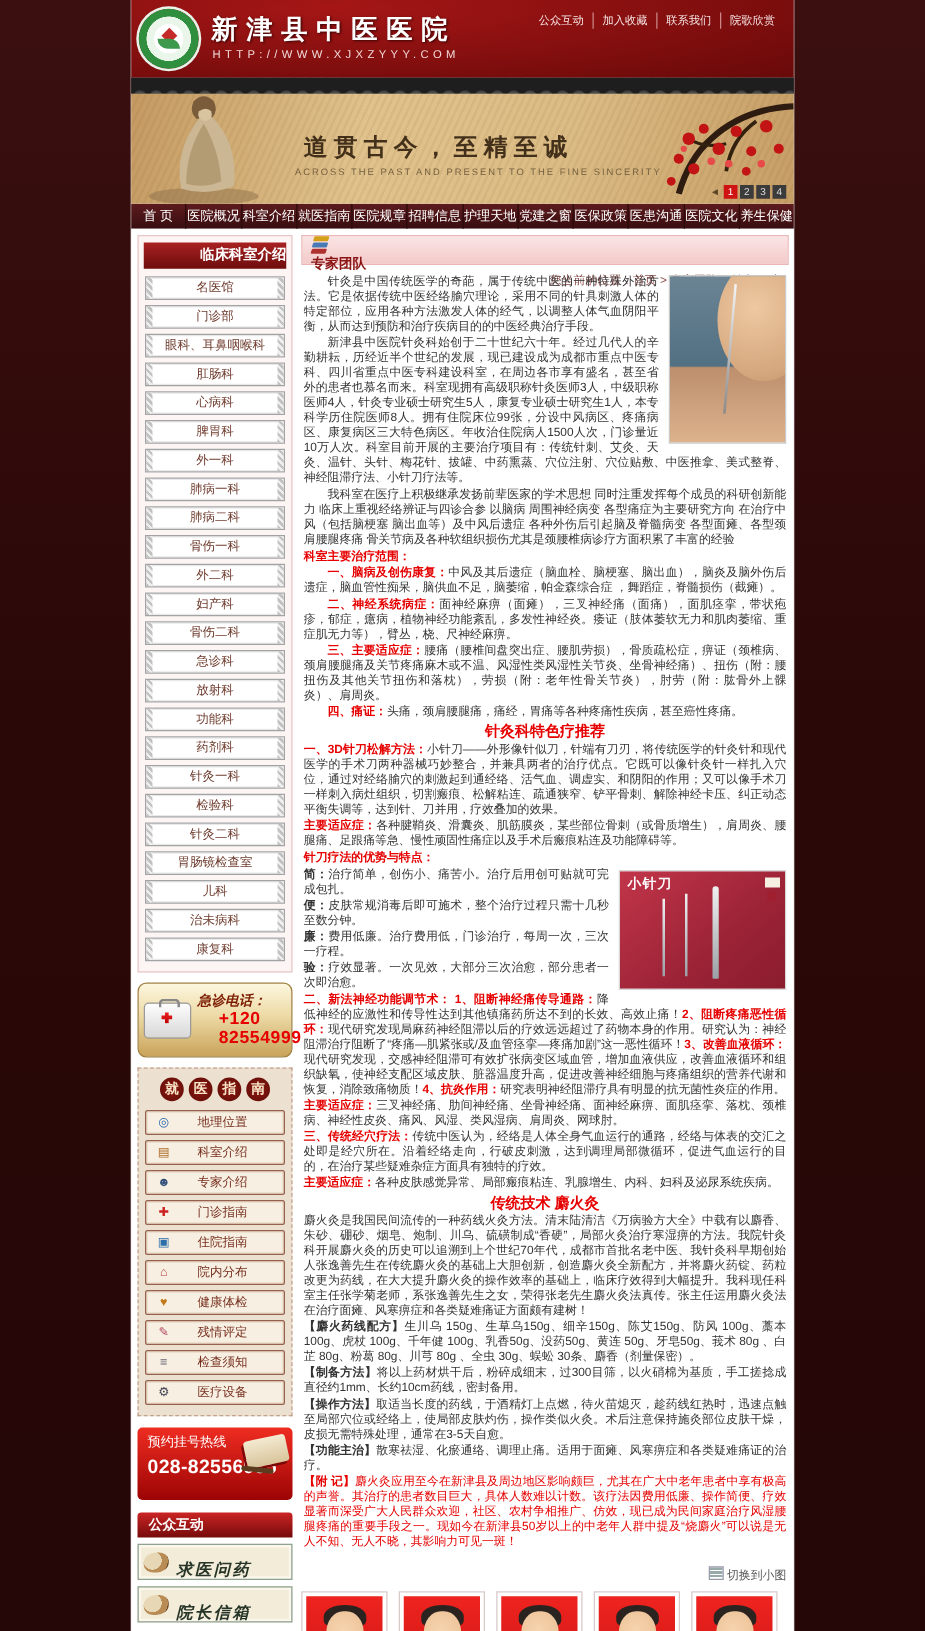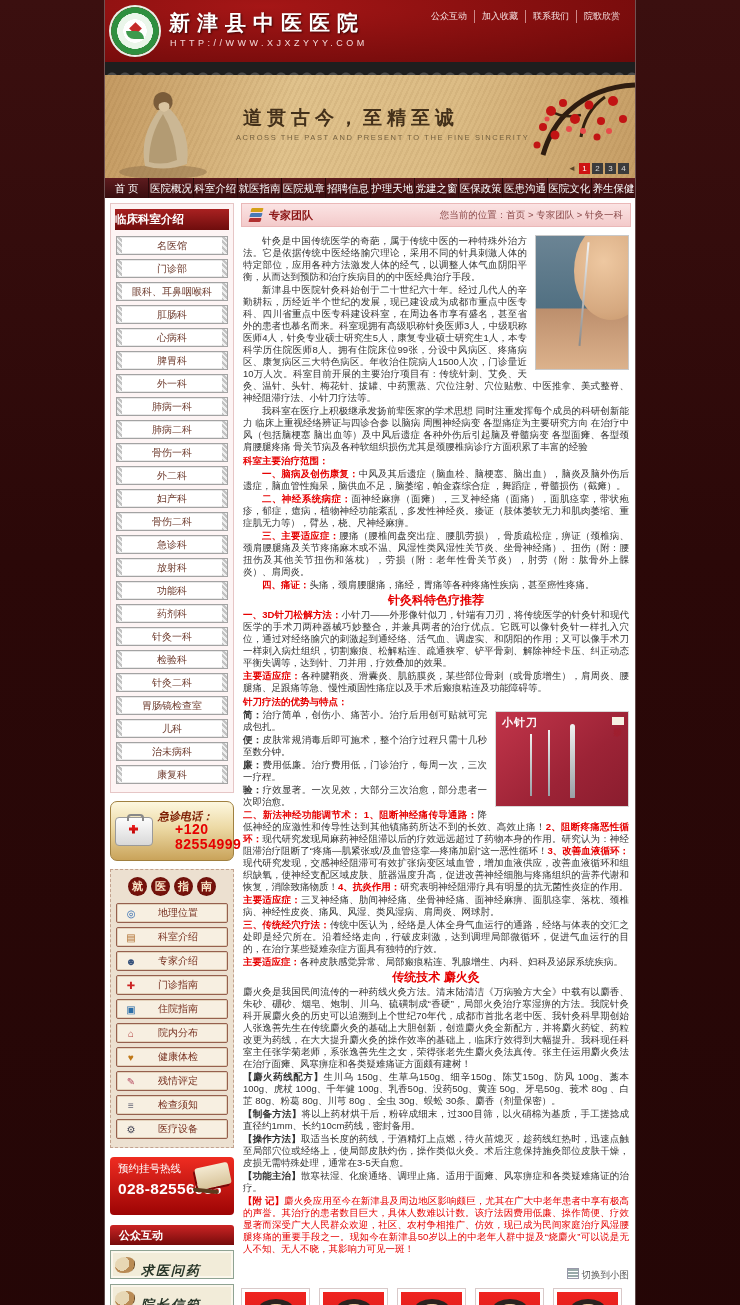--- a/index.html
+++ b/index.html
@@ -21,21 +21,21 @@
     font-family:"Liberation Serif",serif;letter-spacing:7px;text-shadow:1px 1px 2px #3a0505;white-space:nowrap;}
   .site-url{position:absolute;left:65px;top:38px;color:#f3d9d9;font-size:9px;letter-spacing:3.5px;}
   .toplinks{position:absolute;right:8px;top:10px;display:flex;align-items:center;font-size:9px;color:#f6e3e3;}
   .toplinks .tl{padding:0 7px;cursor:pointer;white-space:nowrap;}
   .toplinks .tl:not(:last-child){border-right:1px solid #c88;}
   
   .tiles{height:13px;background:
     radial-gradient(circle at 7px 16px,#4a4a4a 5px,#1e1e1e 6px);
     background-size:13px 16px;background-color:#222;}
   
-  .banner{height:103px;position:relative;overflow:hidden;
+  .banner{height:88px;position:relative;overflow:hidden;
     background:
       repeating-linear-gradient(115deg,rgba(120,80,30,.08) 0 2px,rgba(255,255,255,0) 2px 5px),
       linear-gradient(100deg,#c49a62 0%,#e0c28c 35%,#dcbc85 65%,#c69e66 100%);}
   .scholar{position:absolute;left:10px;bottom:0;}
   .slogan{position:absolute;left:138px;top:30px;color:#43301a;font-size:19px;font-weight:bold;
     font-family:"Liberation Serif",serif;letter-spacing:5px;white-space:nowrap;}
   .slogan-en{position:absolute;left:131px;top:58px;color:#74603f;font-size:7.5px;letter-spacing:1.6px;white-space:nowrap;}
   .plum{position:absolute;right:0;top:0;}
   .bpager{position:absolute;right:6px;bottom:4px;display:flex;gap:2px;align-items:center;}
   .bpager .arr{color:#5a4426;font-size:8px;margin-right:1px;}
@@ -45,21 +45,21 @@
   .nav{display:flex;height:20px;background:linear-gradient(#5d1b1e,#380d0f);}
   .nav .ni{flex:1;color:#fff;font-size:10.5px;line-height:20px;text-align:center;cursor:pointer;
     border-left:1px solid #2a0a0b;white-space:nowrap;}
   .nav .ni:first-child{border-left:none;}
   
   .main{display:flex;gap:7px;padding:5px 4px 8px 5px;background:#fff;}
   .side{width:124px;flex:none;}
   .content{flex:1;min-width:0;}
   
   .dept{border:1px solid #e6c6c6;background:#fdf4f4;padding:5px 4px 4px;}
-  .dept-hd{height:21px;line-height:21px;text-align:left;color:#fff;font-size:11.5px;font-weight:bold;
+  .dept-hd{height:21px;line-height:21px;text-align:right;color:#fff;font-size:11.5px;font-weight:bold;
     background:linear-gradient(#a92121,#6e0d0d);margin-bottom:6px;}
   .dept-btn{position:relative;height:17px;line-height:17px;margin:0 1px 4px;background:#fff;
     border:1px solid #a3a3a3;box-shadow:inset 0 0 0 1px #e9e9e9;
     text-align:center;font-size:10px;color:#6d3a2c;cursor:pointer;overflow:hidden;white-space:nowrap;}
   .dept-btn::before,.dept-btn::after{content:"";position:absolute;top:0;bottom:0;width:5px;
     background:repeating-linear-gradient(45deg,#c2c2c2 0 2px,#efefef 2px 4px);}
   .dept-btn::before{left:0;} .dept-btn::after{right:0;}
   
   .emg{display:flex;align-items:center;gap:5px;margin:8px 0;height:54px;border-radius:7px;
     border:1px solid #a08040;background:linear-gradient(#fdf7df 0%,#ecd9a4 45%,#c9a35a 100%);padding:2px 4px;}
@@ -95,22 +95,22 @@
   .interact{margin-top:10px;}
   .int-hd{height:20px;line-height:20px;background:linear-gradient(#cb2424,#760b0b);color:#fff;
     font-size:11px;font-weight:bold;padding-left:9px;border-radius:3px 3px 0 0;}
   .int-item{display:flex;align-items:center;gap:6px;height:27px;margin-top:5px;background:#f2ecd9;
     border:1px solid #8fa393;box-shadow:inset 0 0 0 2px #fbf7ec;cursor:pointer;padding:0 4px;}
   .int-icon{width:20px;height:16px;border-radius:50% 40% 50% 40%;flex:none;
     background:radial-gradient(circle at 35% 40%,#e7d7b4 0 45%,#b98b55 46% 75%,#6b4a26 76%);}
   .int-label{font-family:"Liberation Serif",serif;font-weight:bold;font-style:italic;
     font-size:13px;color:#273528;letter-spacing:2px;margin-top:12px;}
   
-  .crumb{display:flex;align-items:center;height:22px;padding:0 7px;
-    background:linear-gradient(#fbe4e4,#f3caca);border:1px solid #eab8b8;}
+  .crumb{display:flex;align-items:flex-start;height:22px;padding:0 7px;
+    background:linear-gradient(#fbe4e4,#f3caca);border:1px solid #eab8b8;flex-direction:column;}
   .books{position:relative;width:15px;height:14px;margin-right:5px;flex:none;}
   .books i{position:absolute;width:12px;height:4px;border-radius:1px;}
   .books i:nth-child(1){background:#d4a017;top:0;left:2px;transform:skewX(-18deg);}
   .books i:nth-child(2){background:#4a7ab5;top:5px;left:1px;transform:skewX(-18deg);}
   .books i:nth-child(3){background:#b03030;top:10px;left:0;transform:skewX(-18deg);}
   .crumb-sec{font-size:11px;font-weight:bold;color:#8b1515;}
   .crumb-loc{margin-left:auto;font-size:9.5px;color:#8a4a4a;}
   
   .article{padding:8px 2px 4px;font-size:9.5px;color:#333;line-height:12px;text-align:justify;}
   .blk{margin:0 0 1px;}

